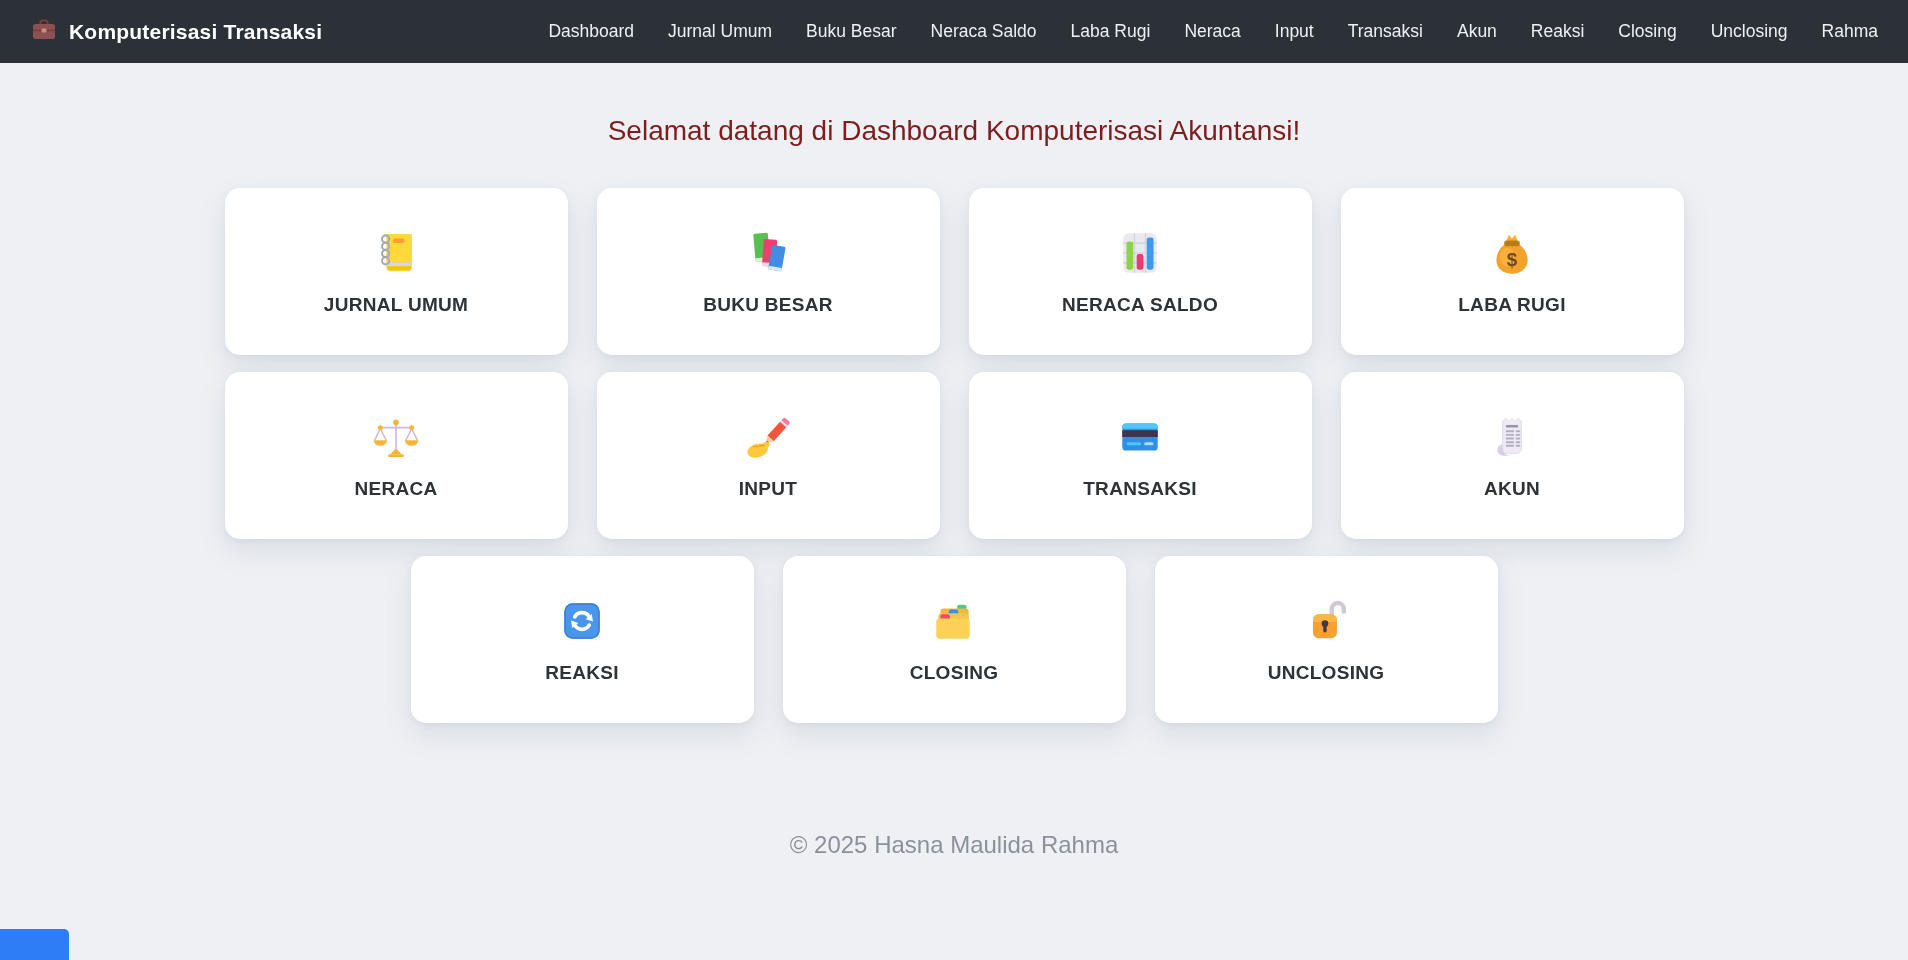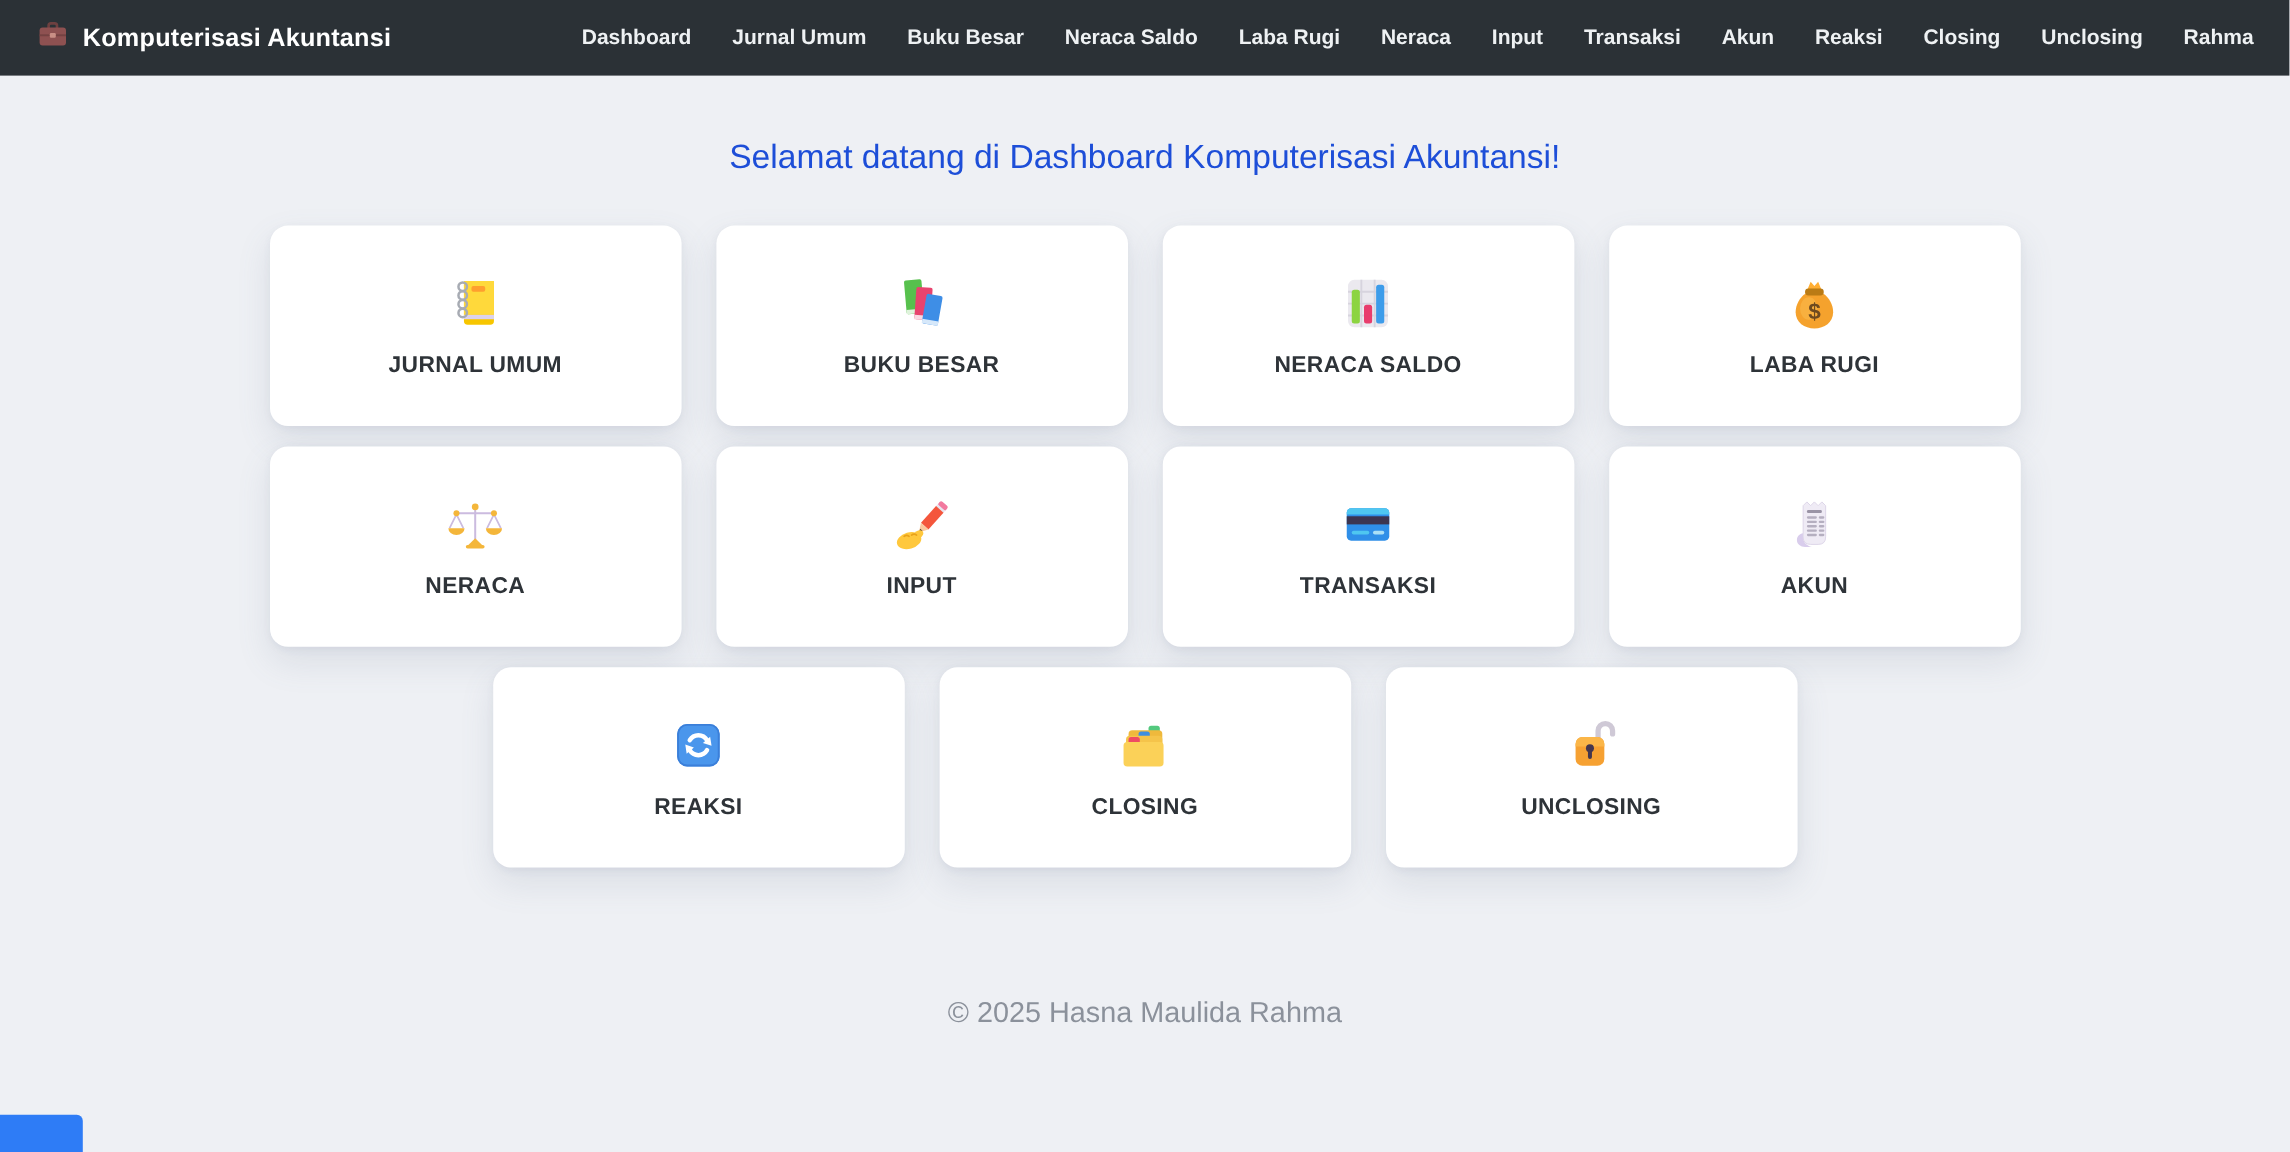--- a/index.html
+++ b/index.html
@@ -10,23 +10,23 @@
     position:relative;
   }
   
   .navbar {
     height:63px; background:#2b3136; display:flex; align-items:center;
     padding:0 30px; width:100%;
   }
   .brand { display:flex; align-items:center; gap:11px; cursor:pointer; }
   .brand-label { color:#ffffff; font-size:21px; font-weight:700; letter-spacing:.2px; }
   .nav-links { margin-left:auto; display:flex; align-items:center; gap:34px; list-style:none; }
-  .nav-links a { color:#eef1f3; font-size:17.5px; font-weight:700; text-decoration:none; cursor:pointer; white-space:nowrap;margin-top:28px; }
-  
-  .welcome { margin-top:52px; text-align:center; font-size:28px; font-weight:500; color:#1d4ed8; }
+  .nav-links a { color:#eef1f3; font-size:17.5px; font-weight:400; text-decoration:none; cursor:pointer; white-space:nowrap;margin-top:28px; }
+  
+  .welcome { margin-top:52px; text-align:center; font-size:28px; font-weight:500; color:#7f1d1d; }
   .grid { margin-top:41px; }
   .row { display:flex; justify-content:center; gap:29px; }
   .row + .row { margin-top:17px; }
   .card {
     width:343px; height:167px; background:#ffffff; border-radius:15px;
     box-shadow:0 12px 28px rgba(98,110,140,.14), 0 2px 6px rgba(98,110,140,.08);
     display:flex; flex-direction:column; align-items:center; justify-content:center;
     gap:16px; cursor:pointer; text-decoration:none;
   }
   .card .icon { width:50px; height:50px; display:block; }
@@ -46,21 +46,21 @@
 <nav class="navbar">
   <div class="brand">
     <span>
       <svg width="28" height="28" viewBox="0 0 28 28">
         <rect x="10.5" y="4.5" width="7" height="6" rx="2" fill="none" stroke="#6e4040" stroke-width="2.2"></rect>
         <rect x="3" y="8" width="22" height="15" rx="2.5" fill="#8e5151"></rect>
         <rect x="3" y="13.6" width="22" height="1.6" fill="#744242"></rect>
         <rect x="11.5" y="12.5" width="5" height="4" rx="1" fill="#c98f85"></rect>
       </svg>
     </span>
-    <span class="brand-label">Komputerisasi Akuntansi</span>
+    <span class="brand-label">Komputerisasi Transaksi</span>
   </div>
   <ul class="nav-links">
     <li><a>Dashboard</a></li>
     <li><a>Jurnal Umum</a></li>
     <li><a>Buku Besar</a></li>
     <li><a>Neraca Saldo</a></li>
     <li><a>Laba Rugi</a></li>
     <li><a>Neraca</a></li>
     <li><a>Input</a></li>
     <li><a>Transaksi</a></li>

